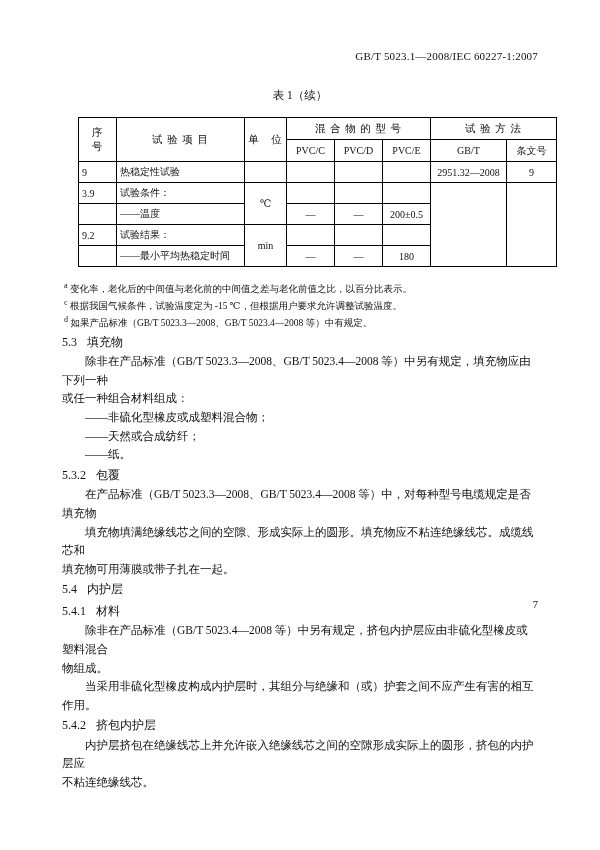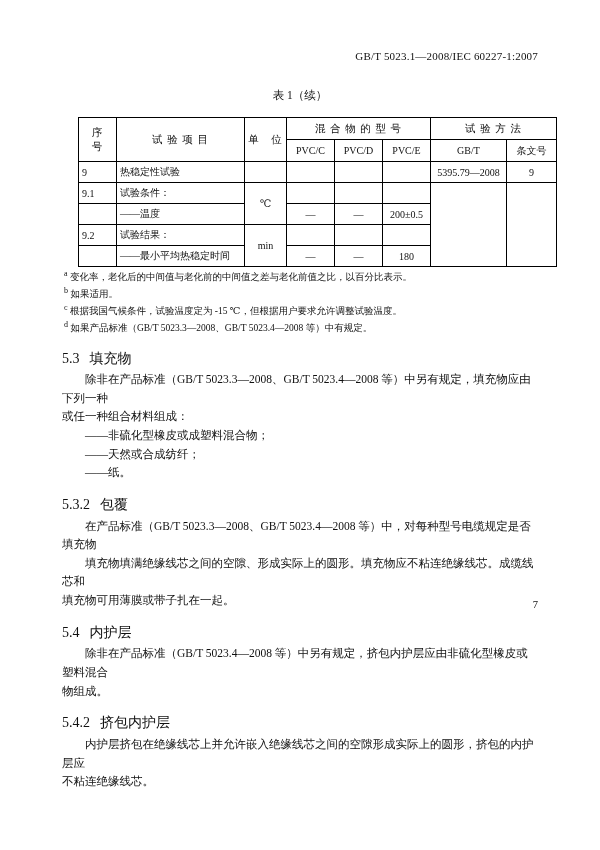--- a/index.html
+++ b/index.html
@@ -66,36 +66,36 @@
   .col-pvc { width: 48px; }
   .col-gbt { width: 76px; }
   .col-clause { width: 50px; }
   td.c { text-align: center; }
   td.l { text-align: left; padding-left: 6px; }
   .row-body td { height: 16px; }
   .item-indent { padding-left: 14px; }
   .notes {
     font-size: 9.5px;
     line-height: 1.55;
-    margin-top: 1px;
+    margin-top: 13px;
     padding-left: 2px;
   }
   .notes div { white-space: nowrap; }
   .notes sup {
     font-size: 8px;
     vertical-align: super;
   }
   .body-text {
     font-size: 11.5px;
     line-height: 1.62;
     margin-top: 2px;
   }
   .sec-head {
-    font-size: 14px;
-    margin-top: 12px;
+    font-size: 12px;
+    margin-top: 2px;
     font-family: "Liberation Serif", "DejaVu Serif", serif;
   }
   .sec-head .num { margin-right: 10px; }
   .para { text-indent: 23px; }
   .para2 { text-indent: 0; }
   .footer-page {
     position: absolute;
     right: 62px;
     bottom: 34px;
     font-size: 10.5px;
@@ -138,25 +138,25 @@
       </tr>
     </thead>
     <tbody>
       <tr class="row-body thick-top">
         <td class="l">9</td>
         <td class="l">热稳定性试验</td>
         <td class="c"></td>
         <td class="c"></td>
         <td class="c"></td>
         <td class="c"></td>
-        <td class="c">5395.79—2008</td>
+        <td class="c">2951.32—2008</td>
         <td class="c">9</td>
       </tr>
       <tr class="row-body">
-        <td class="l">9.1</td>
+        <td class="l">3.9</td>
         <td class="l">试验条件：</td>
         <td class="c" rowspan="2">℃</td>
         <td class="c"></td>
         <td class="c"></td>
         <td class="c"></td>
         <td class="c" rowspan="4"></td>
         <td class="c" rowspan="4"></td>
       </tr>
       <tr class="row-body">
         <td class="l"></td>
@@ -180,24 +180,20 @@
         <td class="c">—</td>
         <td class="c">180</td>
       </tr>
     </tbody>
   </table>
 
   <div class="notes">
     <div>
       <sup>a</sup>
       <span>变化率，老化后的中间值与老化前的中间值之差与老化前值之比，以百分比表示。</span>
-    </div>
-    <div>
-      <sup>b</sup>
-      <span>如果适用。</span>
     </div>
     <div>
       <sup>c</sup>
       <span>根据我国气候条件，试验温度定为 -15 ℃，但根据用户要求允许调整试验温度。</span>
     </div>
     <div>
       <sup>d</sup>
       <span>如果产品标准（GB/T 5023.3—2008、GB/T 5023.4—2008 等）中有规定。</span>
     </div>
   </div>
@@ -216,22 +212,26 @@
     <div class="sec-head">
       <span class="num">5.3.2</span><span>包覆</span>
     </div>
     <div class="para">在产品标准（GB/T 5023.3—2008、GB/T 5023.4—2008 等）中，对每种型号电缆规定是否填充物</div>
     <div class="para">填充物填满绝缘线芯之间的空隙、形成实际上的圆形。填充物应不粘连绝缘线芯。成缆线芯和</div>
     <div class="para2">填充物可用薄膜或带子扎在一起。</div>
 
     <div class="sec-head">
       <span class="num">5.4</span><span>内护层</span>
     </div>
+    <div class="sec-head">
+      <span class="num">5.4.1</span><span>材料</span>
+    </div>
     <div class="para">除非在产品标准（GB/T 5023.4—2008 等）中另有规定，挤包内护层应由非硫化型橡皮或塑料混合</div>
     <div class="para2">物组成。</div>
+    <div class="para">当采用非硫化型橡皮构成内护层时，其组分与绝缘和（或）护套之间不应产生有害的相互作用。</div>
 
     <div class="sec-head">
       <span class="num">5.4.2</span><span>挤包内护层</span>
     </div>
     <div class="para">内护层挤包在绝缘线芯上并允许嵌入绝缘线芯之间的空隙形成实际上的圆形，挤包的内护层应</div>
     <div class="para2">不粘连绝缘线芯。</div>
 
   </div>
 
   <div class="footer-page">7</div>

